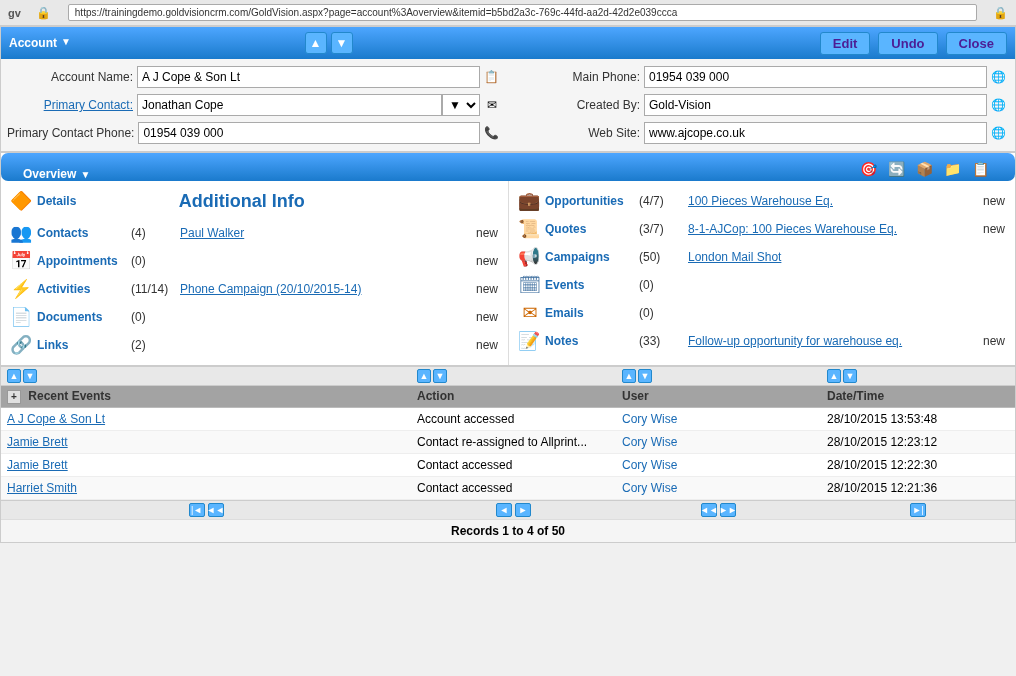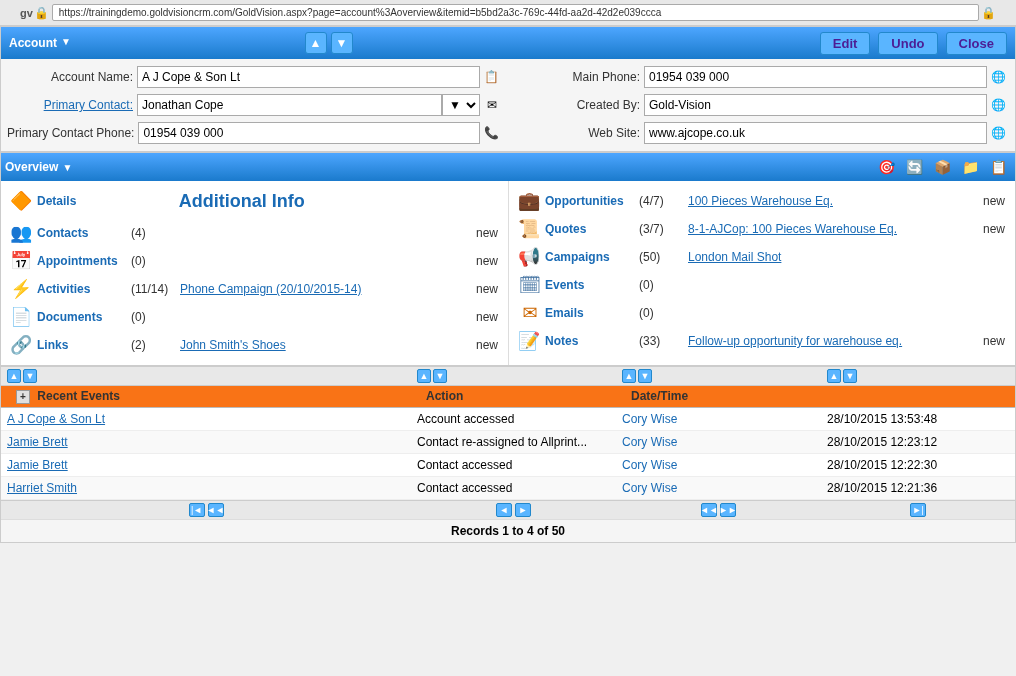--- a/index.html
+++ b/index.html
@@ -2,24 +2,24 @@
 <html><head>
   <meta charset="utf-8">
   <style>
     * { box-sizing: border-box; margin: 0; padding: 0; font-family: Arial, sans-serif; font-size: 12px; }
     body { background: #f0f0f0; width: 1016px; height: 676px; overflow: hidden; }
 
     
     .browser-bar {
       background: #e8e8e8;
       border-bottom: 1px solid #ccc;
-      padding: 4px 20px;
-      display: flex;
-      align-items: center;
-      gap: 2px;
+      padding: 4px 8px;
+      display: flex;
+      align-items: center;
+      gap: 16px;
       font-size: 11px;
       color: #333;
     }
     .browser-bar .url { flex: 1; background: white; border: 1px solid #aaa; padding: 2px 6px; border-radius: 2px; font-size: 10px; }
 
     
     .main { background: white; border: 1px solid #ccc; }
 
     
     .account-header {
@@ -118,23 +118,24 @@
       height: 22px;
       padding: 0 2px;
       cursor: pointer;
     }
 
     
     .overview-bar {
       background: linear-gradient(to bottom, #4da6ff, #1a7acc);
       color: white;
       display: flex;
-      align-items: center;
-      padding: 0 4px;
+      align-items: flex-end;
+      padding: 0 22px;
       height: 28px;
+      border-radius: 7px;
     }
     .overview-bar .title {
       font-size: 13px;
       font-weight: bold;
       display: flex;
       align-items: center;
       gap: 4px;
     }
     .overview-bar .icons {
       margin-left: auto;
@@ -230,23 +231,23 @@
       cursor: pointer;
       font-size: 9px;
       display: flex;
       align-items: center;
       justify-content: center;
       border-radius: 2px;
     }
 
     .table-header {
       display: flex;
-      background: #f97316;
+      background: #a3a3a3;
       border-bottom: 1px solid #bbb;
-      padding: 3px 9px;
+      padding: 3px 0;
     }
     .th {
       padding: 0 6px;
       font-weight: bold;
       color: #333;
     }
     .th.event-col { width: 410px; }
     .th.action-col { width: 205px; }
     .th.user-col { width: 205px; }
     .th.date-col { flex: 1; }
@@ -423,20 +424,21 @@
           <div class="item-icon details-icon">🔶</div>
           <span class="item-label">Details</span>
         </div>
         <div style="flex:2; color:#1a6bb5; font-weight:bold; font-size:18px; display:flex; align-items:center;">Additional Info</div>
       </div>
 
       <div class="item-row">
         <div class="item-icon contacts-icon">👥</div>
         <span class="item-label">Contacts</span>
         <span class="item-count">(4)</span>
+        <span class="item-link">Paul Walker</span>
         <span class="item-new">new</span>
       </div>
 
       <div class="item-row">
         <div class="item-icon appointments-icon">📅</div>
         <span class="item-label">Appointments</span>
         <span class="item-count">(0)</span>
         <span style="flex:1;"></span>
         <span class="item-new">new</span>
       </div>
@@ -454,21 +456,20 @@
         <span class="item-label">Documents</span>
         <span class="item-count">(0)</span>
         <span style="flex:1;"></span>
         <span class="item-new">new</span>
       </div>
 
       <div class="item-row">
         <div class="item-icon links-icon">🔗</div>
         <span class="item-label">Links</span>
         <span class="item-count">(2)</span>
-        <span class="item-link">John Smith's Shoes</span>
         <span class="item-new">new</span>
       </div>
     </div>
 
     <div class="overview-right">
 
       <div class="item-row">
         <div class="item-icon opportunities-icon">💼</div>
         <span class="item-label">Opportunities</span>
         <span class="item-count">(4/7)</span>
@@ -533,20 +534,21 @@
         <button class="sort-btn">▼</button>
       </div>
     </div>
 
     <div class="table-header">
       <div class="th event-col">
         <span class="expand-btn">+</span>
         <span>Recent Events</span>
       </div>
       <div class="th action-col">Action</div>
+      <div class="th user-col">User</div>
       <div class="th date-col">Date/Time</div>
     </div>
 
     <div id="table-body">
     <div class="table-row-data">
       <div class="td event-col">
         <span class="event-link">A J Cope &amp; Son Lt</span>
       </div>
       <div class="td action-col">Account accessed</div>
       <div class="td user-col">Cory Wise</div>

